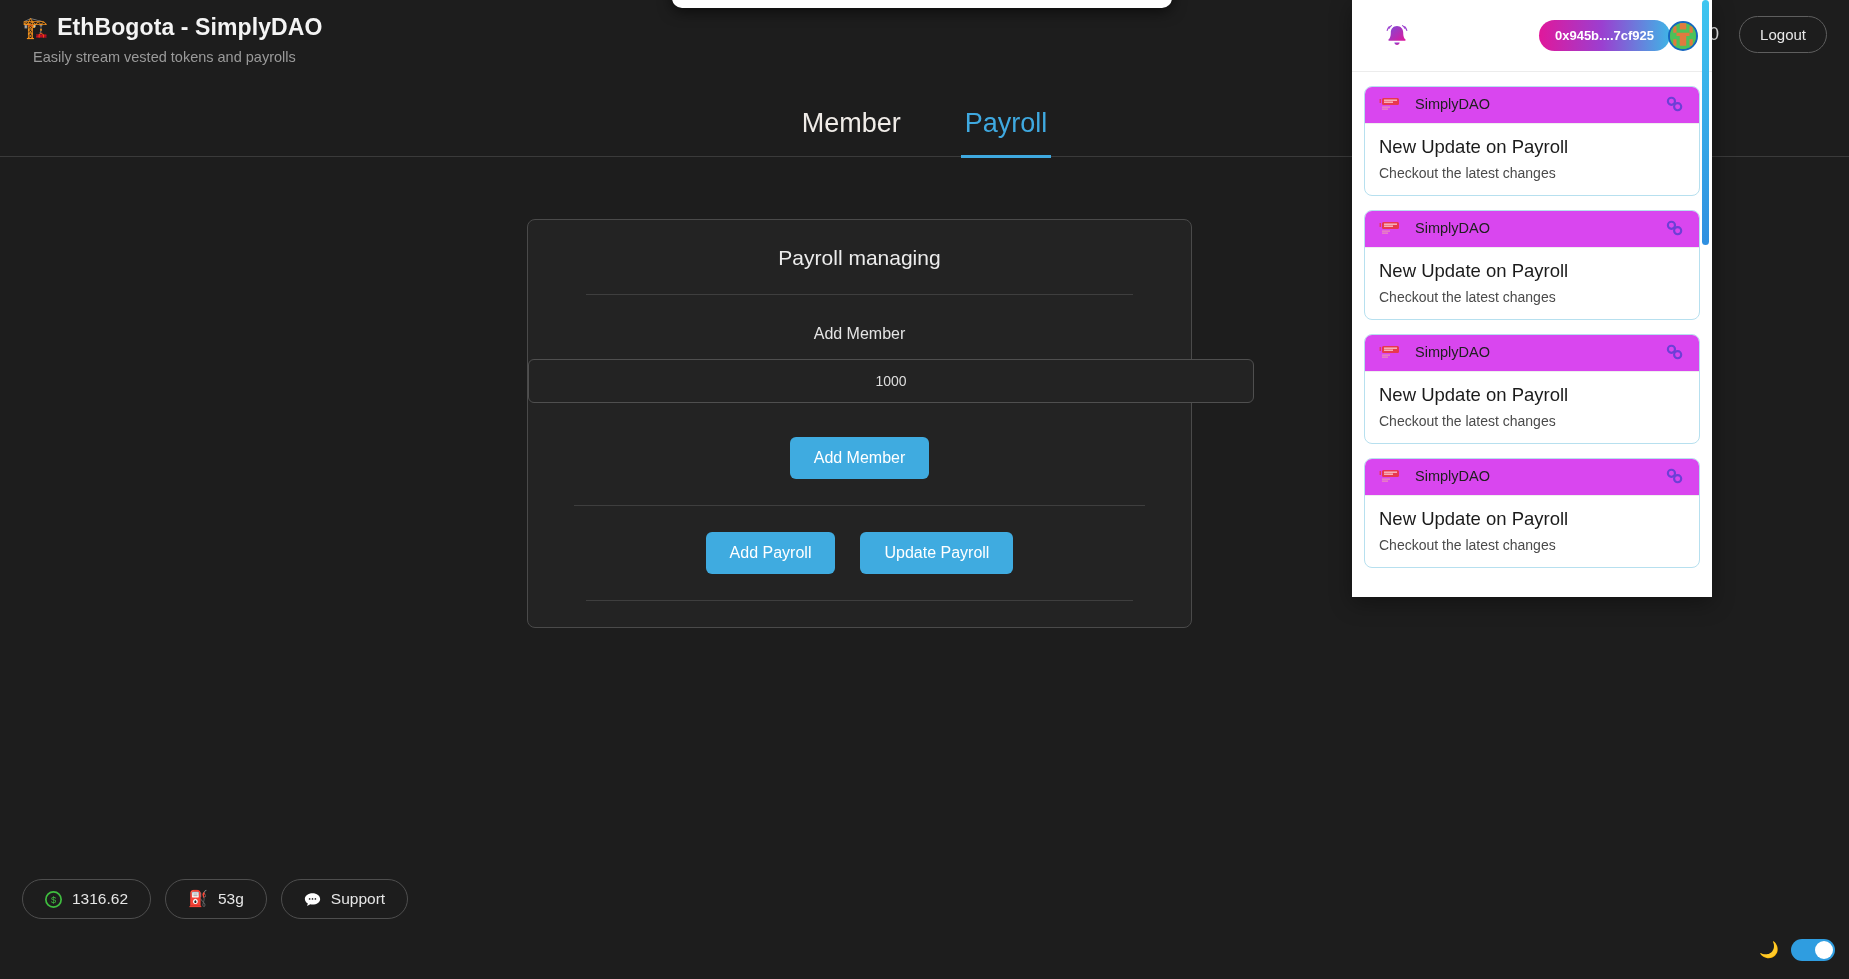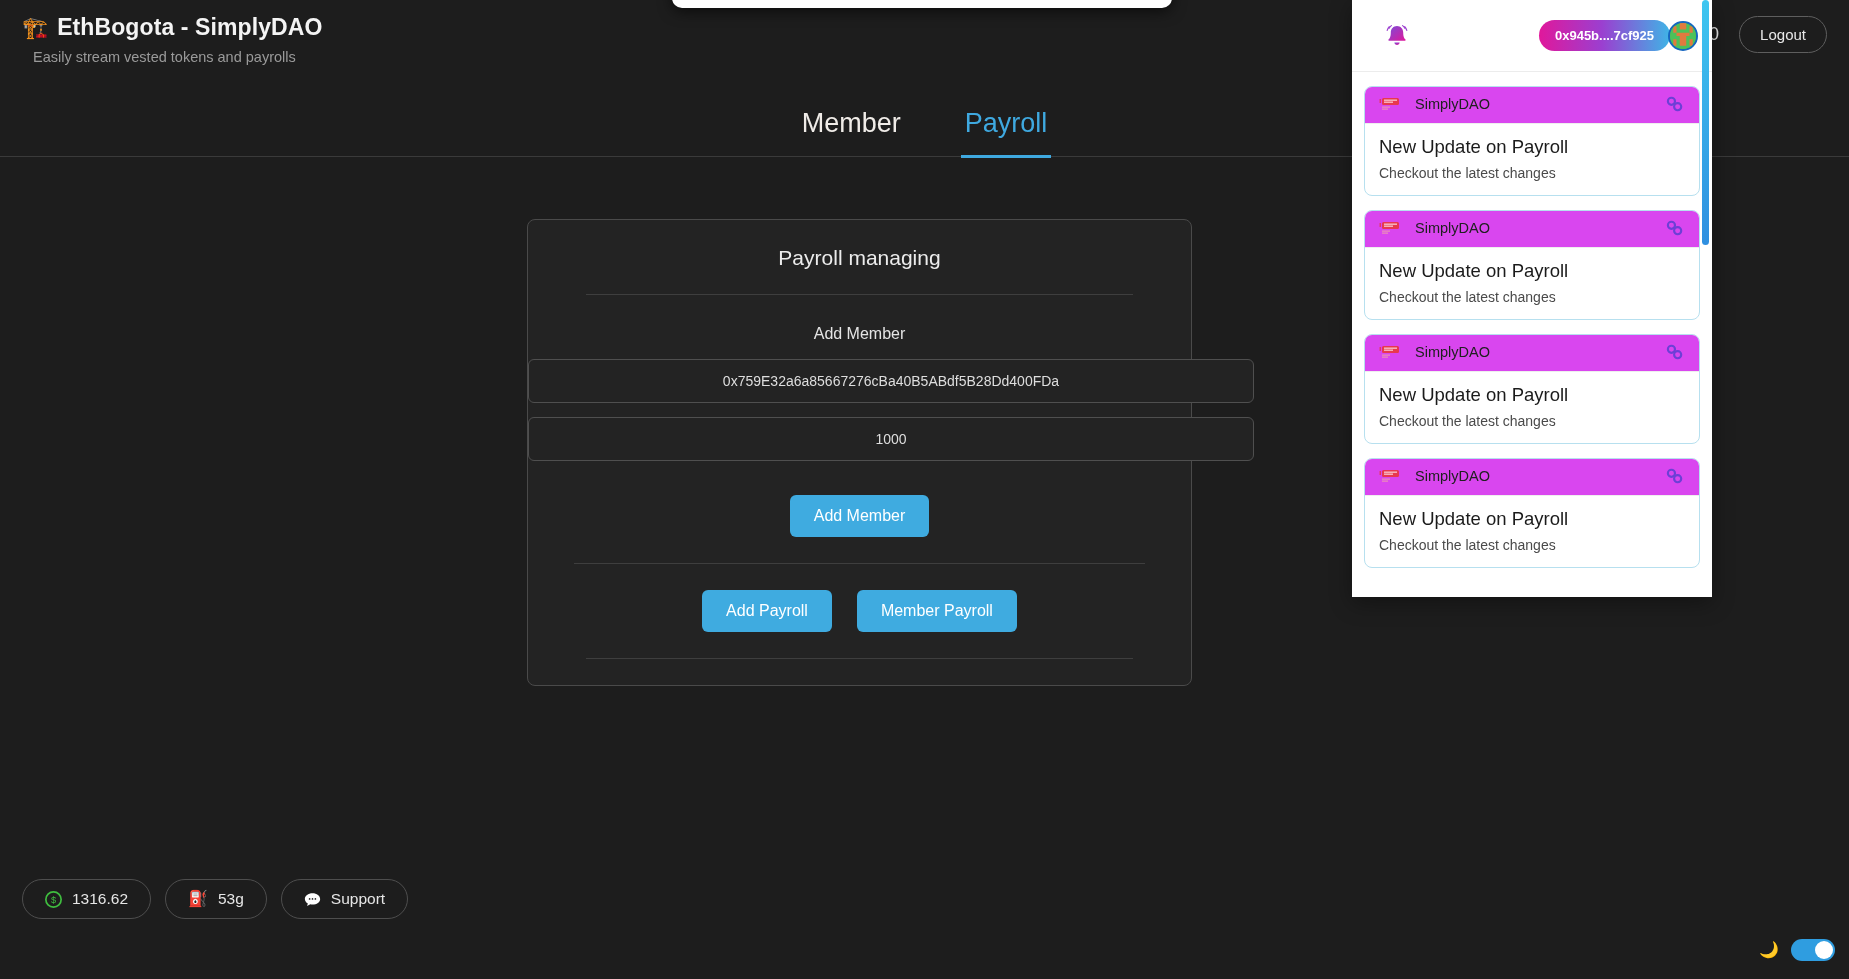--- a/index.html
+++ b/index.html
@@ -183,32 +183,31 @@
   <div class="main-tabs">
     <div class="main-tab">Member</div>
     <div class="main-tab active">Payroll</div>
   </div>
 
   <div class="card">
     <div class="card-title">Payroll managing</div>
     <div class="hr"></div>
     <div class="section-label">Add Member</div>
 
-    <input class="field" type="text" value="0x759E32a6a85667276cBa40B5ABdf5B28Dd400FDa" style="">
     <input class="field" type="text" value="1000" style="">
 
     <div class="center-row row-add">
       <button class="btn-blue">Add Member</button>
     </div>
 
     <div class="hr2"></div>
 
     <div class="center-row row-payroll">
       <button class="btn-blue">Add Payroll</button>
-      <button class="btn-blue">Member Payroll</button>
+      <button class="btn-blue">Update Payroll</button>
     </div>
 
     <div class="hr3"></div>
   </div>
 
   <div class="footer-pills">
     <div class="pill">
       <span>
         <svg class="dollar-icon" viewBox="0 0 20 20">
           <circle cx="10" cy="10" r="9" fill="none" stroke="#3fbd3f" stroke-width="2"></circle>

